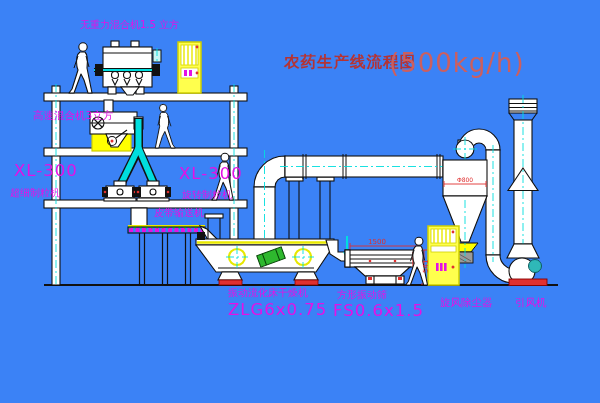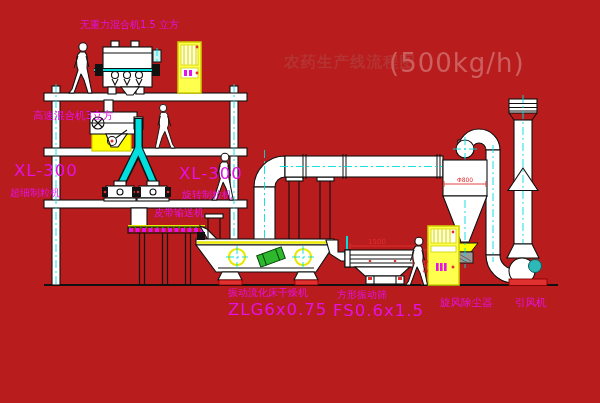--- a/index.html
+++ b/index.html
@@ -1,16 +1,16 @@
 <!DOCTYPE html>
 <html><head>
 <meta charset="utf-8">
 <style>
   html,body{margin:0;padding:0;background:#ffffff;width:600px;height:403px;overflow:hidden;}
-  #stage{position:relative;width:600px;height:403px;background:#b91c1c;}
+  #stage{position:relative;width:600px;height:403px;background:#3b82f6;}
   svg{position:absolute;left:0;top:0;}
   text{font-family:"DejaVu Sans","Liberation Sans",sans-serif;}
   .lbl{fill:#e511e5;}
   .s10{font-size:10px;}
   .s11{font-size:10.5px;}
   .s17{font-size:16.5px;letter-spacing:1px;}
   .dim{fill:#e03030;font-size:7px;}
   .titlecn{fill:#b53333;font-size:15.5px;letter-spacing:1px;font-weight:bold;}
   .titlecap{fill:#cc5f5f;font-size:26px;letter-spacing:1px;}
   .ln{stroke:#111;fill:#fff;stroke-width:1.1;}

